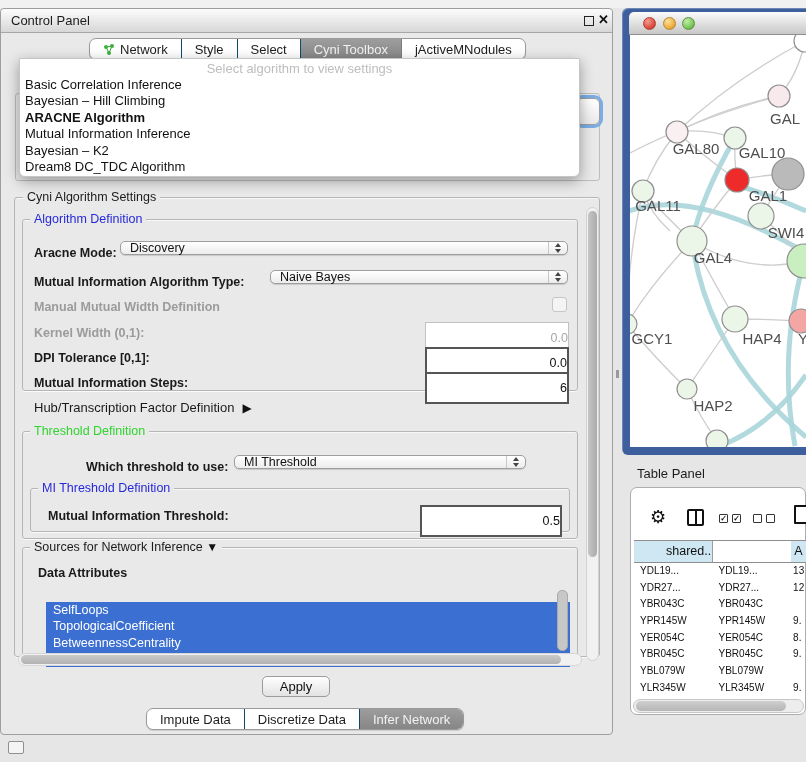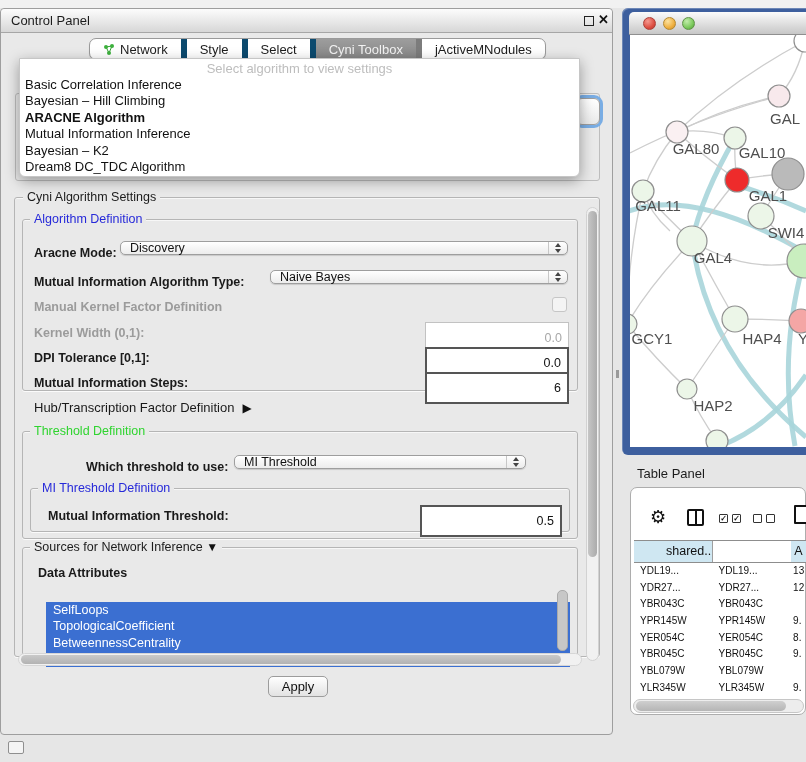--- a/index.html
+++ b/index.html
@@ -16,21 +16,21 @@
   .cp-title { position:absolute; left:10px; top:4px; font-size:13px; color:#1c1c1c; }
   .float-icon { position:absolute; left:583px; top:7px; width:10px; height:10px;
     border:1.5px solid #222; background:transparent; }
   .close-icon { position:absolute; left:597px; top:3px; font-size:13px; font-weight:bold; color:#111; }
 
   
   .seg { position:absolute; display:flex; background:#fff; border:1px solid #9a9a9a;
     border-radius:7px; overflow:hidden; height:22px; font-size:13px; color:#1d1d1d;
     box-shadow:0 1px 1px rgba(0,0,0,.12); }
   .seg .s { display:flex; align-items:center; gap:5px; padding:0 13px;
-    border-right:6px solid #0c4a6e; white-space:nowrap; }
+    border-right:1px solid #0c4a6e; white-space:nowrap; }
   .seg .s:last-child { border-right:none; }
   .seg .s.selected { background:linear-gradient(#9d9d9d,#868686); color:#f3f3f3;
     border-right-color:#7c7c7c; }
 
   
   .algo-popup { position:absolute; left:18px; top:49px; width:561px; height:119px;
     background:#fff; border:1px solid #c6c6c6; border-radius:0 0 6px 6px;
     box-shadow:0 4px 14px rgba(0,0,0,.35); z-index:40; }
   .algo-placeholder { position:absolute; top:2px; left:0; width:100%; text-align:center;
     font-size:13px; color:#bdbdbd; }
@@ -61,21 +61,21 @@
     display:flex; align-items:center; padding-left:9px; box-shadow:0 1px 1px rgba(0,0,0,.14); }
   .combo .arrows { position:absolute; right:0; top:0; bottom:0; width:19px;
     border-left:1px solid #c7c7c7; display:flex; flex-direction:column;
     align-items:center; justify-content:center; gap:2px; }
   .tri-up { width:0; height:0; border-left:3.5px solid transparent; border-right:3.5px solid transparent;
     border-bottom:4px solid #444; }
   .tri-down { width:0; height:0; border-left:3.5px solid transparent; border-right:3.5px solid transparent;
     border-top:4px solid #444; }
 
   .field { position:absolute; height:32px; background:#fff; font-size:12.5px; color:#111;
-    display:flex; align-items:center; justify-content:flex-end; padding-right:6px;
+    display:flex; align-items:center; justify-content:flex-end; padding-right:0;
     border:2px solid #555; }
   .field.disabled { border:1px solid #c2c2c2; color:#a8a8a8; }
 
   .checkbox { position:absolute; width:15px; height:15px; border:1px solid #c6c6c6;
     border-radius:3px; background:#f4f4f4; }
 
   .hub-row { position:absolute; left:33px; top:399px; display:flex; align-items:center; gap:8px;
     font-size:13px; color:#1a1a1a; }
   .arrow-glyph { font-size:12px; color:#111; }
 
@@ -89,21 +89,21 @@
   
   .vscroll-track { position:absolute; left:585px; top:198px; width:13px; height:454px;
     background:#f1f1f1; border:1px solid #d2d2d2; border-radius:7px; }
   .vscroll-thumb { position:absolute; left:1px; top:3px; width:9px; height:346px;
     background:linear-gradient(90deg,#c6c6c6,#ababab); border-radius:5px; }
   .hscroll-track { position:absolute; left:17px; top:644px; width:564px; height:13px;
     background:#f1f1f1; border:1px solid #d6d6d6; border-radius:7px; }
   .hscroll-thumb { position:absolute; left:2px; top:1px; width:540px; height:9px;
     background:linear-gradient(#c9c9c9,#b3b3b3); border-radius:5px; }
 
-  .apply-btn { position:absolute; left:267px; top:667px; width:60px; height:21px;
+  .apply-btn { position:absolute; left:261px; top:667px; width:68px; height:21px;
     background:linear-gradient(#ffffff,#e2e2e2); border:1px solid #9c9c9c; border-radius:5px;
     font-size:13px; color:#111; text-align:center; line-height:19px; }
 
   
   .net-frame { position:absolute; left:622px; top:8px; width:184px; height:447px;
     background:#3d5f9e; border-radius:6px 0 0 6px;
     box-shadow:inset 1px 1px 0 rgba(255,255,255,.25); }
   .net-titlebar { position:absolute; left:629px; top:12px; width:177px; height:23px;
     background:linear-gradient(#fbfbfb,#c7c7c7); border-bottom:1px solid #8f8f8f;
     border-radius:5px 0 0 0; }
@@ -218,21 +218,21 @@
 
     <span class="lbl" style="left:33px; top:266px;">Mutual Information Algorithm Type:</span>
     <div class="combo" style="left:269px; top:261px; width:298px;">
       <span>Naive Bayes</span>
       <span class="arrows">
           <span class="tri-up"></span>
           <span class="tri-down"></span>
         </span>
     </div>
 
-    <span class="lbl disabled" style="left:33px; top:291px;">Manual Kernel Factor Definition</span>
+    <span class="lbl disabled" style="left:33px; top:291px;">Manual Mutual Width Definition</span>
     <span class="checkbox" style="left:551px; top:288px;"></span>
 
     <span class="lbl disabled" style="left:33px; top:317px;">Kernel Width (0,1):</span>
     <div class="field disabled" style="left:424px; top:313px; width:144px;">0.0</div>
 
     <span class="lbl" style="left:33px; top:342px;">DPI Tolerance [0,1]:</span>
     <div class="field" style="left:424px; top:338px; width:144px;">0.0</div>
 
     <span class="lbl" style="left:33px; top:367px;">Mutual Information Steps:</span>
     <div class="field" style="left:424px; top:363px; width:144px;">6</div>
@@ -277,20 +277,31 @@
 
     <div class="vscroll-track">
       <div class="vscroll-thumb"></div>
     </div>
     <div class="hscroll-track">
       <div class="hscroll-thumb"></div>
     </div>
 
     <div class="apply-btn">Apply</div>
 
+    <div class="seg" id="bottom-tabs" style="left:145px; top:699px;">
+        <div class="s">
+          <span>Impute Data</span>
+        </div>
+        <div class="s">
+          <span>Discretize Data</span>
+        </div>
+        <div class="s selected">
+          <span>Infer Network</span>
+        </div>
+      </div>
   </div>
 
   <div class="net-frame"></div>
   <div class="net-titlebar"></div>
   <span class="light red"></span>
   <span class="light yellow"></span>
   <span class="light green"></span>
   <div class="net-canvas">
     <svg id="net-svg" width="176" height="412">
         <path d="M -6 178 Q 60 150 176 218" fill="none" stroke="#a9d5da" stroke-width="5" stroke-opacity="0.9"></path>

